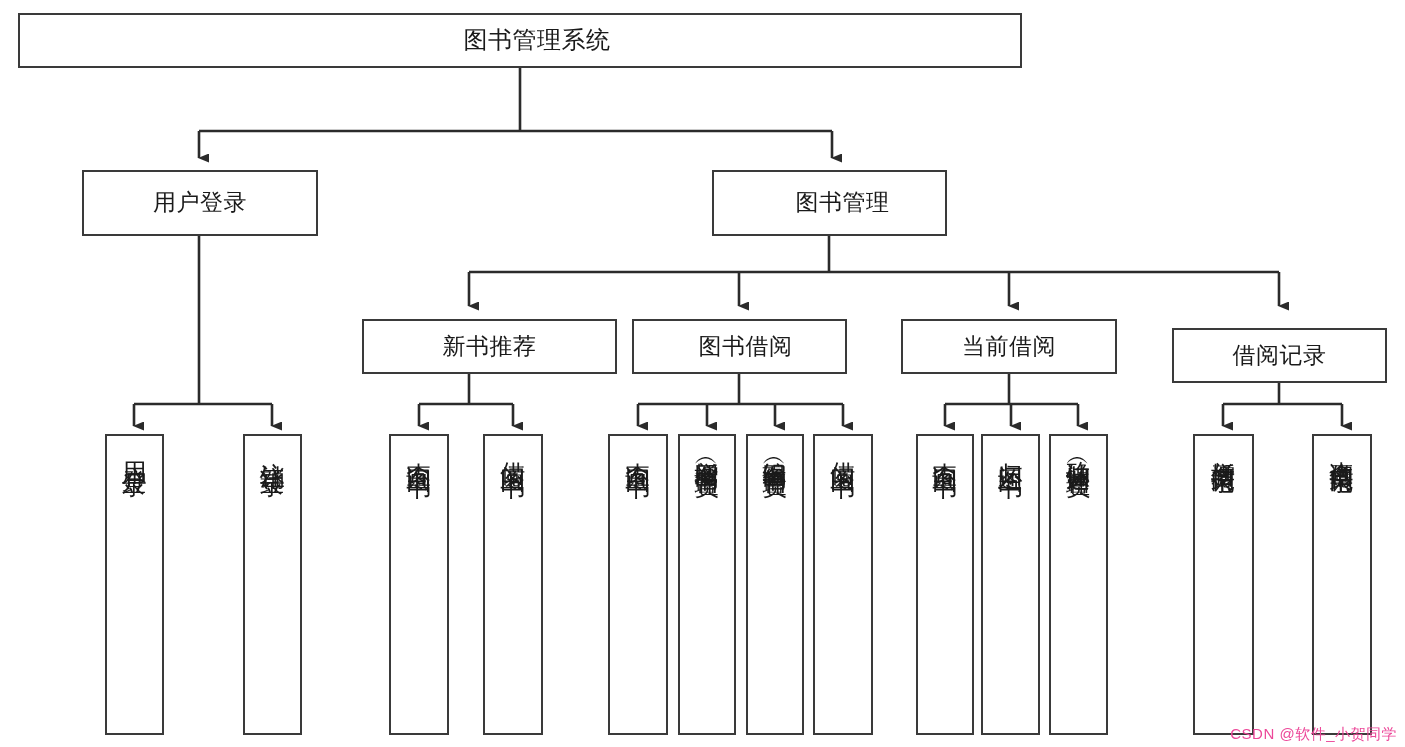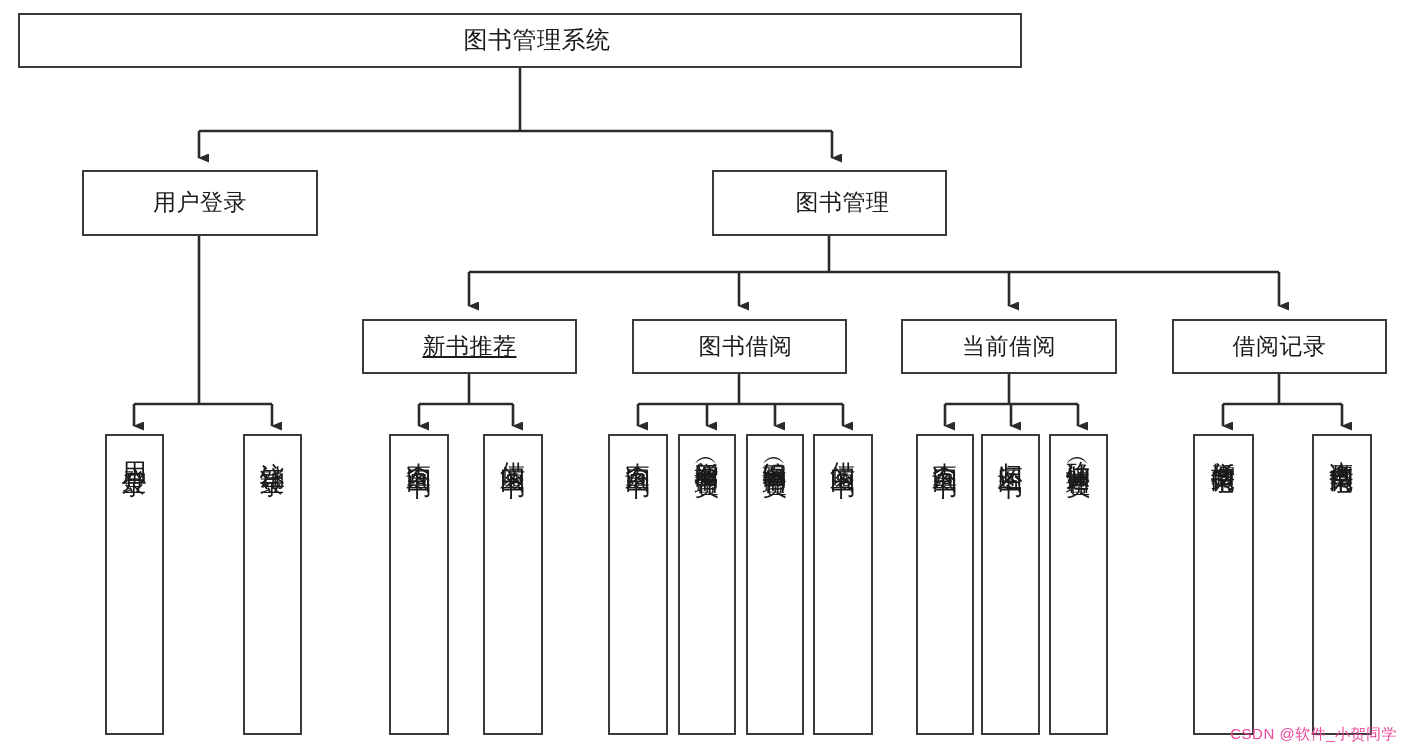--- a/index.html
+++ b/index.html
@@ -117,30 +117,30 @@
     <span class="label">图书管理系统</span>
   </div>
 
   <div class="node h" style="left:82px;top:170px;width:236px;height:66px;">
     <span class="label">用户登录</span>
   </div>
   <div class="node h" style="left:712px;top:170px;width:235px;height:66px;padding-left:26px;">
     <span class="label">图书管理</span>
   </div>
 
-  <div class="node h" style="left:362px;top:319px;width:215px;height:55px;text-decoration:underline;">
+  <div class="node h" style="left:362px;top:319px;width:255px;height:55px;">
     <span class="label">新书推荐</span>
   </div>
   <div class="node h" style="left:632px;top:319px;width:215px;height:55px;padding-left:12px;">
     <span class="label">图书借阅</span>
   </div>
   <div class="node h" style="left:901px;top:319px;width:216px;height:55px;">
     <span class="label">当前借阅</span>
   </div>
-  <div class="node h" style="left:1172px;top:319px;width:215px;height:55px;">
+  <div class="node h" style="left:1172px;top:328px;width:215px;height:55px;">
     <span class="label">借阅记录</span>
   </div>
 
   <div class="node v" style="left:105px;top:434px;width:59px;height:301px;">
     <span class="label">用户登录</span>
   </div>
   <div class="node v" style="left:243px;top:434px;width:59px;height:301px;">
     <span class="label">注销登录</span>
   </div>
 

